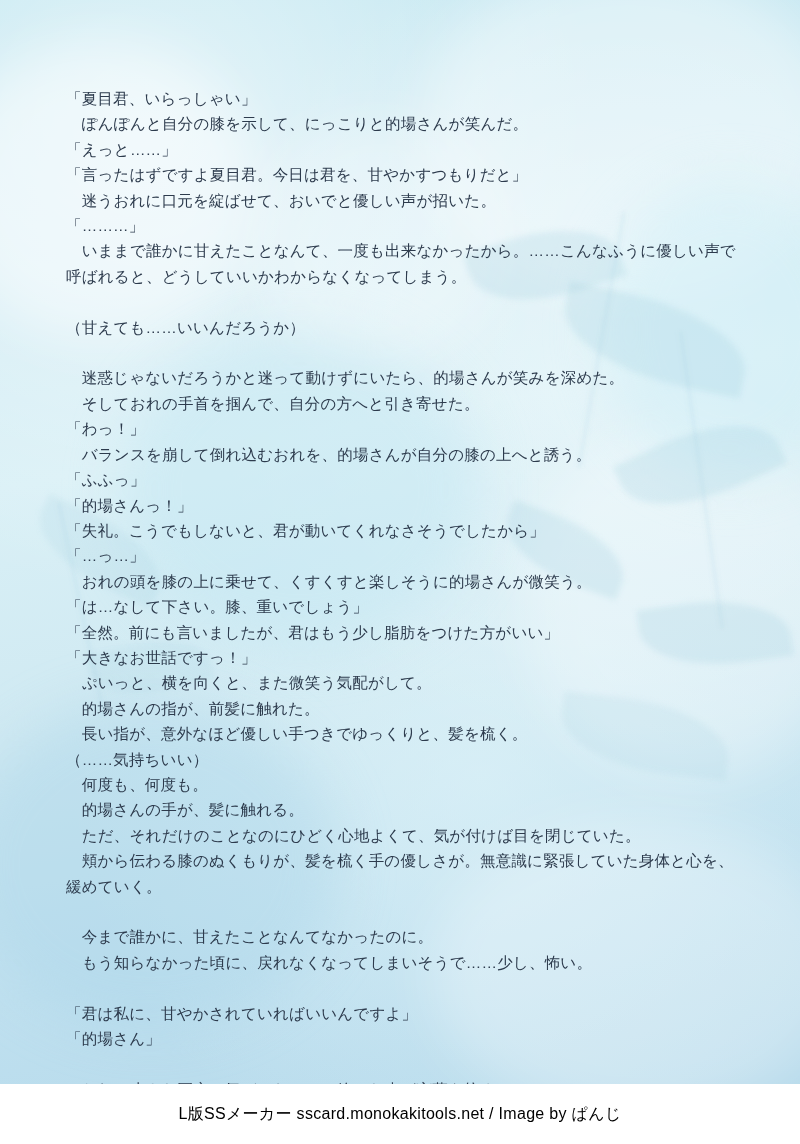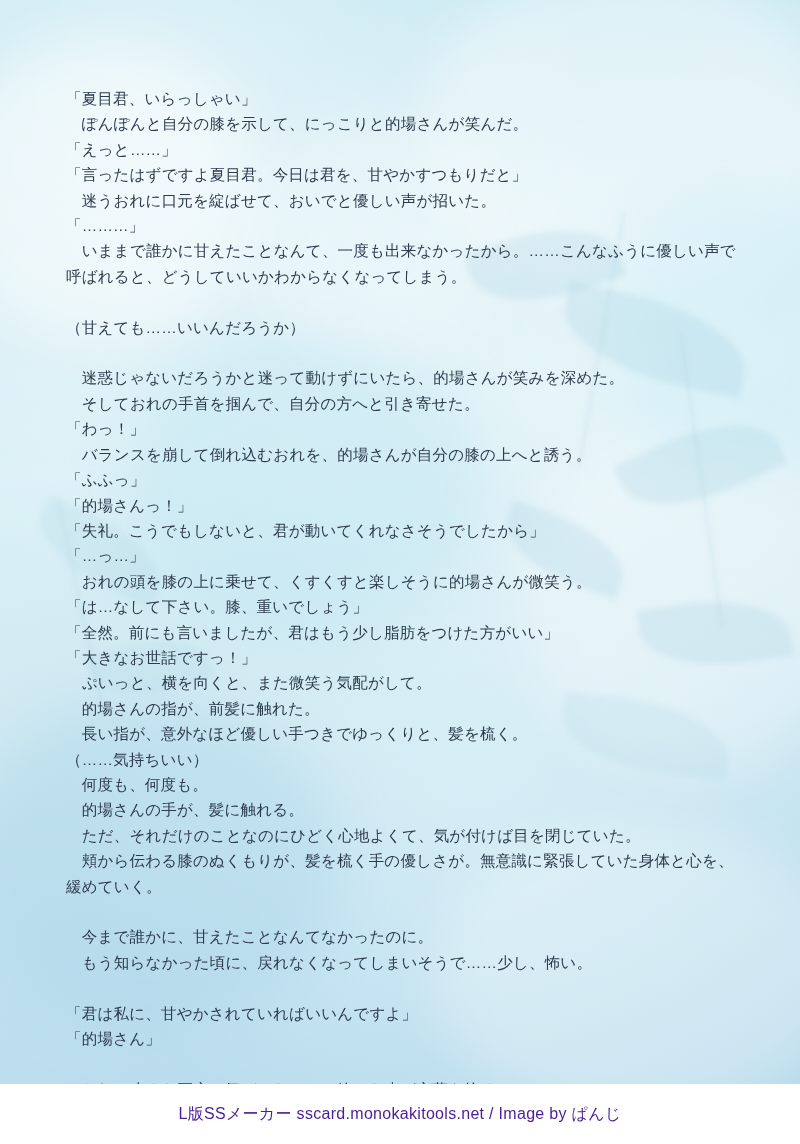--- a/index.html
+++ b/index.html
@@ -83,21 +83,21 @@
     left: 0;
     bottom: 0;
     width: 800px;
     height: 60px;
     background: #ffffff;
     display: flex;
     align-items: center;
     justify-content: center;
   }
   .footer-text {
-    color: #4c1d95;
+    color: #000000;
     font-size: 16px;
     letter-spacing: 0.3px;
     text-align: center;
   }
 </style>
 </head>
 <body>
 
 <div class="card">
   <div class="blotch b1"></div>

